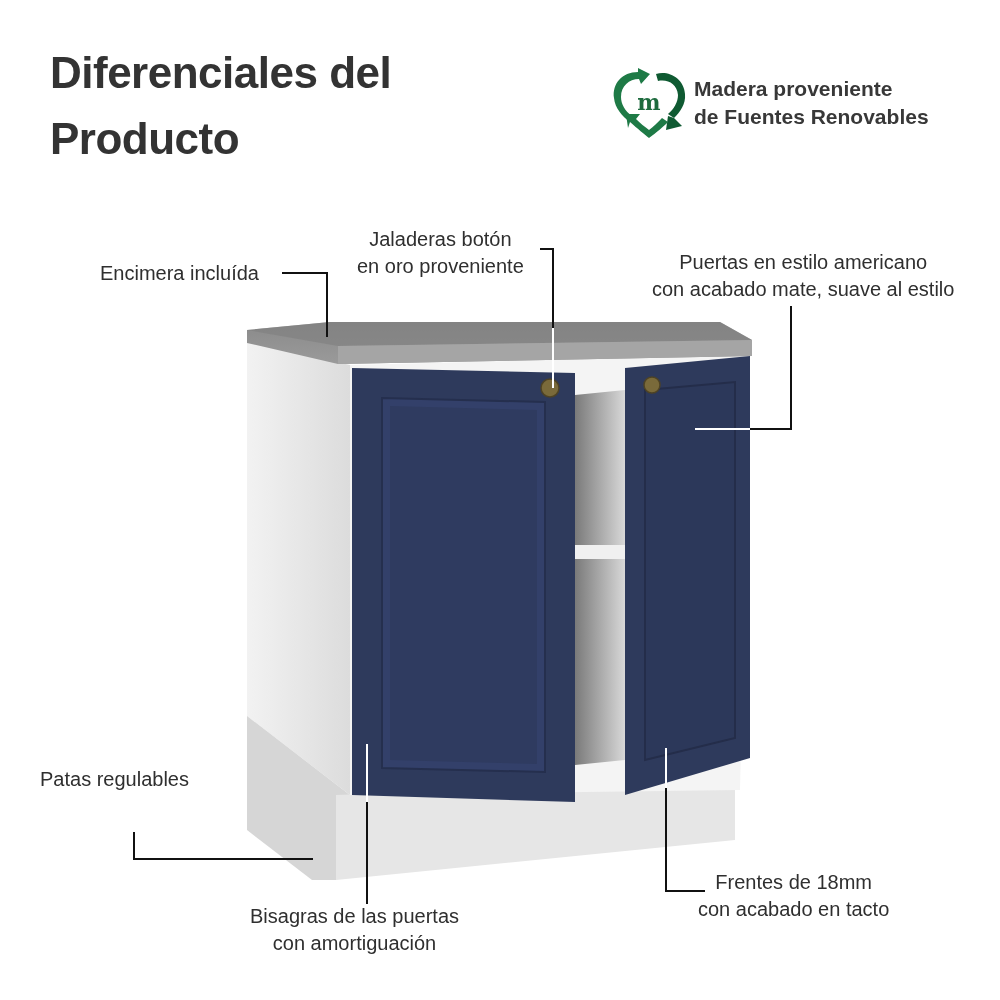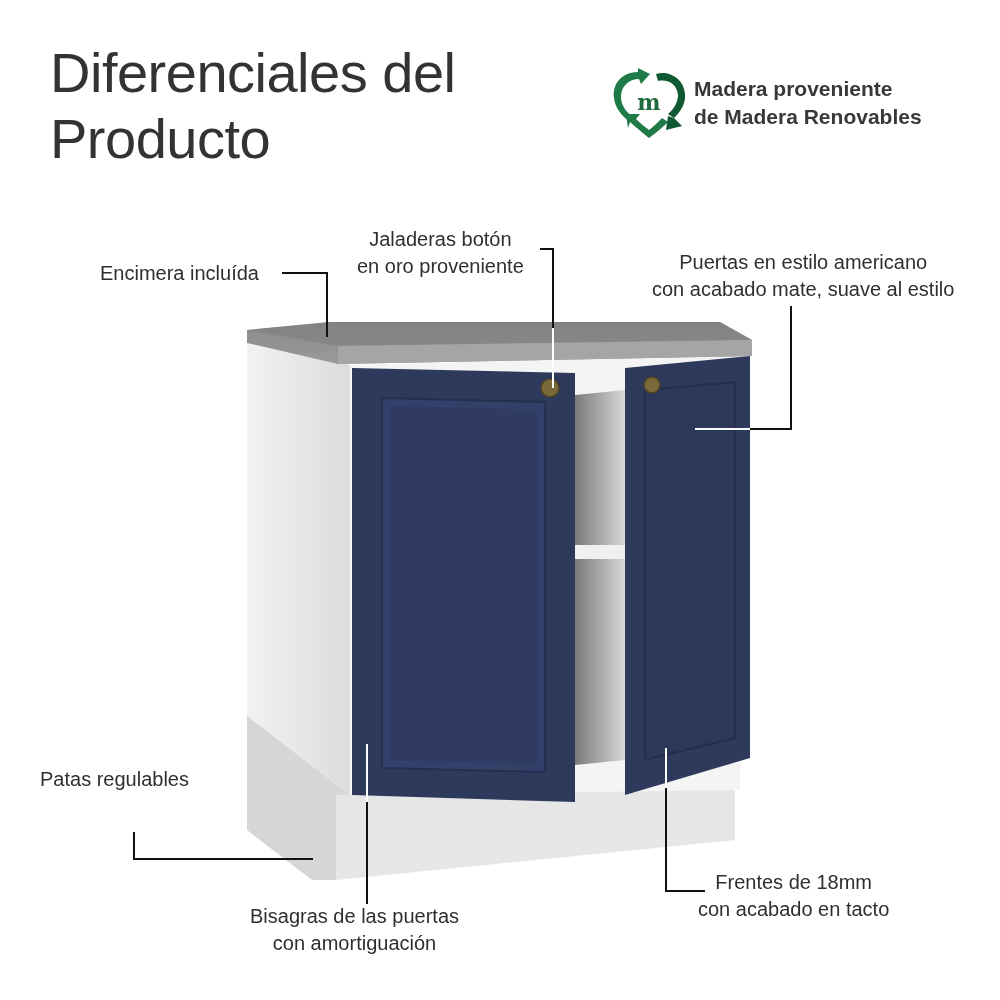--- a/index.html
+++ b/index.html
@@ -1,18 +1,18 @@
 <!DOCTYPE html>
 <html><head>
   <meta charset="utf-8">
   <style>
     html, body { margin: 0; padding: 0; background: #ffffff; }
     body { width: 1000px; height: 1000px; position: relative; overflow: hidden;
            font-family: "Liberation Sans", "DejaVu Sans", sans-serif; color: #2b2b2b; }
-    .title { position: absolute; left: 50px; top: 40px; font-size: 56px; font-weight: normal;
+    .title { position: absolute; left: 50px; top: 40px; font-size: 44px; font-weight: bold;
              line-height: 66px; color: #333333; letter-spacing: -0.5px; }
     .badge { position: absolute; left: 608px; top: 66px; display: flex; align-items: center; }
     .badge svg { width: 82px; height: 74px; }
     .badge-text { margin-left: 4px; font-size: 21px; font-weight: bold; line-height: 28px; color: #383838; }
     .label { position: absolute; font-size: 20px; line-height: 27px; color: #2f2f2f; text-align: center; white-space: nowrap; }
     .line { position: absolute; background: #111; }
     .wline { position: absolute; background: #ffffff; }
     .cabinet { position: absolute; left: 0; top: 0; width: 1000px; height: 1000px; pointer-events: none; }
   </style>
 </head>
@@ -26,21 +26,21 @@
 <div class="badge">
   <svg viewBox="0 0 82 74">
     <path d="M30 6 C14 6 4 18 6 32 C7 42 14 50 22 56 L24 50 C17 45 13 38 13 31 C13 20 21 13 31 13 L33 18 L42 8 L30 2 Z" fill="#1e7a46"></path>
     <path d="M48 8 C60 4 76 12 77 28 C78 38 72 46 66 52 L60 48 C66 43 70 36 70 29 C69 18 60 13 50 15 Z" fill="#0f5a32"></path>
     <path d="M66 52 L74 60 L58 64 L60 50 Z" fill="#0f5a32"></path>
     <path d="M22 56 C30 63 36 68 41 72 C48 67 56 60 60 56 L54 52 C50 56 45 61 41 64 C37 61 32 57 28 53 L32 48 L18 48 L20 62 Z" fill="#1e7a46"></path>
     <text x="41" y="44" font-family="DejaVu Serif, serif" font-size="22" font-weight="bold" fill="#1e6b3e" text-anchor="middle">m</text>
   </svg>
   <div class="badge-text">
     <div>Madera proveniente</div>
-    <div>de Madera Renovables</div>
+    <div>de Fuentes Renovables</div>
   </div>
 </div>
 
 <svg class="cabinet" viewBox="0 0 1000 1000">
   <defs>
     <linearGradient id="sideG" x1="0" x2="1">
       <stop offset="0" stop-color="#f2f2f2"></stop>
         <stop offset="1" stop-color="#dcdcdc"></stop>
     </linearGradient>
     <linearGradient id="topG" x1="0" x2="0" y1="0" y2="1">

